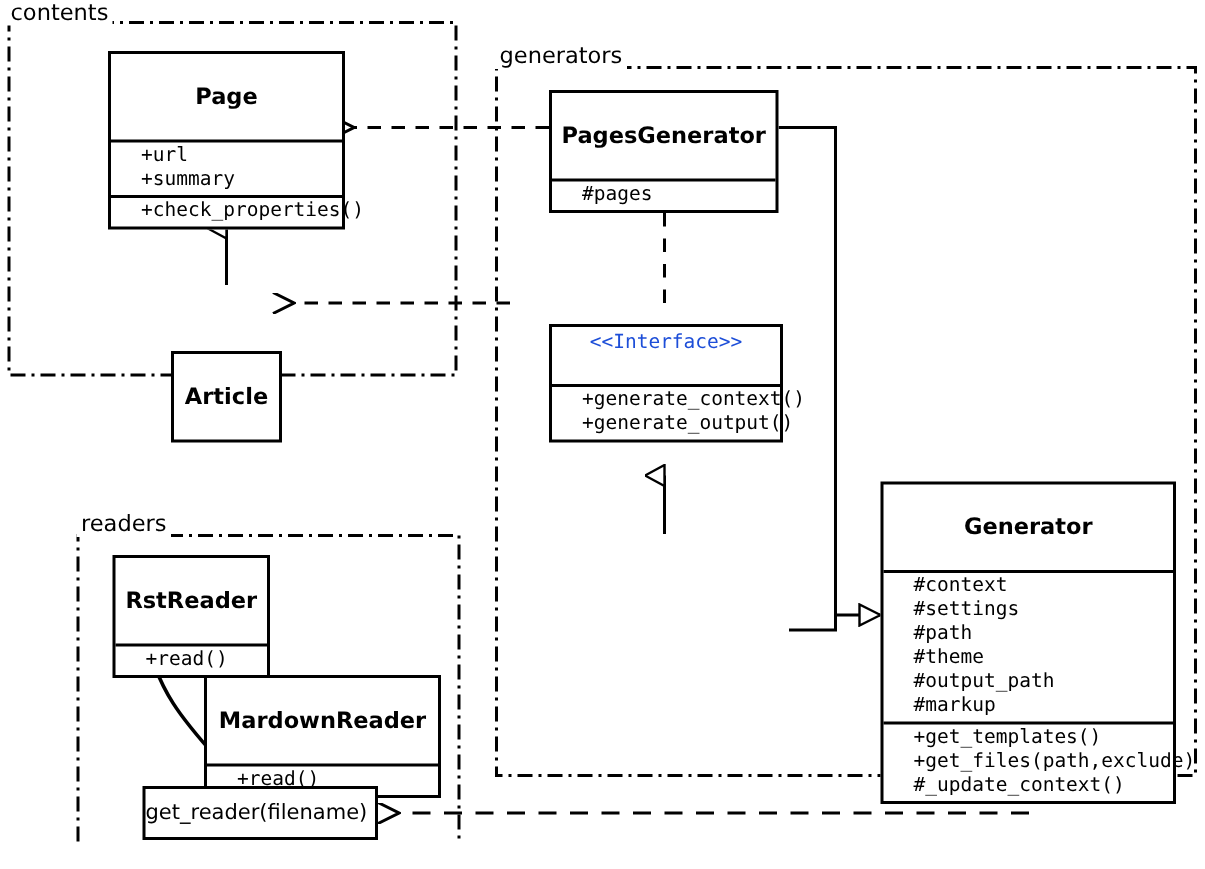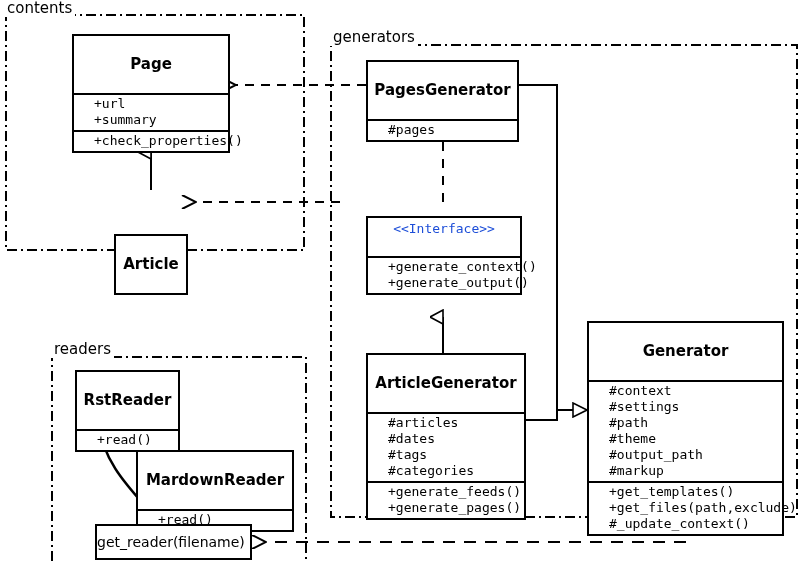--- a/index.html
+++ b/index.html
@@ -183,33 +183,20 @@
   <div class="uml" style="left:366px; top:216px; width:156px;">
     <div class="name" style="padding-top:3px;">
       <div class="stereo">&lt;&lt;Interface&gt;&gt;</div>
     </div>
     <div class="compartment sep">
       <div class="member">+generate_context()</div>
       <div class="member">+generate_output()</div>
     </div>
   </div>
 
-  <div class="uml" style="left:366px; top:353px; width:160px;">
-    <div class="name">ArticleGenerator</div>
-    <div class="compartment sep">
-      <div class="member">#articles</div>
-      <div class="member">#dates</div>
-      <div class="member">#tags</div>
-      <div class="member">#categories</div>
-    </div>
-    <div class="compartment sep">
-      <div class="member">+generate_feeds()</div>
-      <div class="member">+generate_pages()</div>
-    </div>
-  </div>
 
   <div class="uml" style="left:587px; top:321px; width:197px;">
     <div class="name">Generator</div>
     <div class="compartment sep">
       <div class="member">#context</div>
       <div class="member">#settings</div>
       <div class="member">#path</div>
       <div class="member">#theme</div>
       <div class="member">#output_path</div>
       <div class="member">#markup</div>

